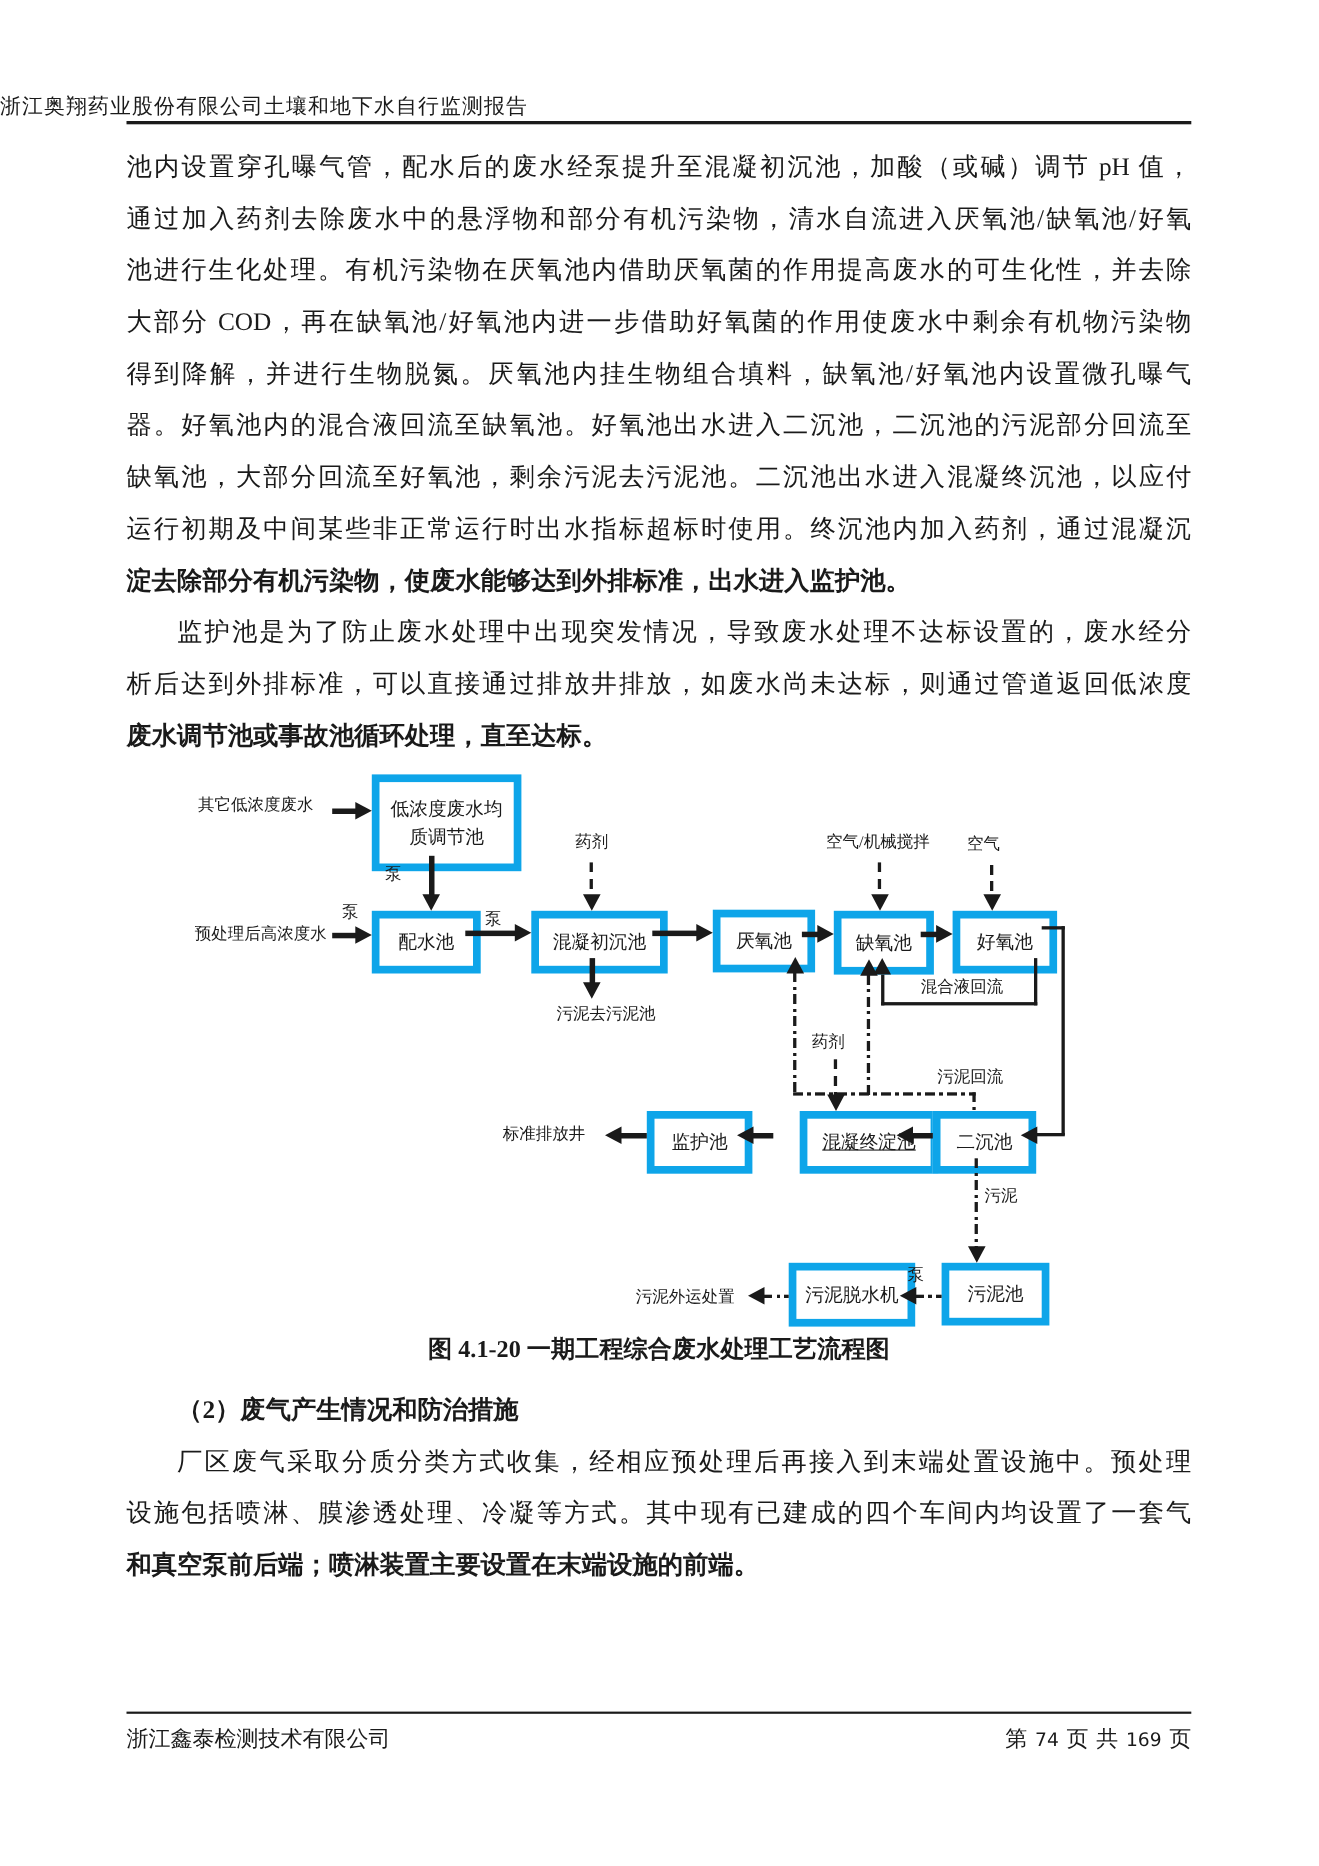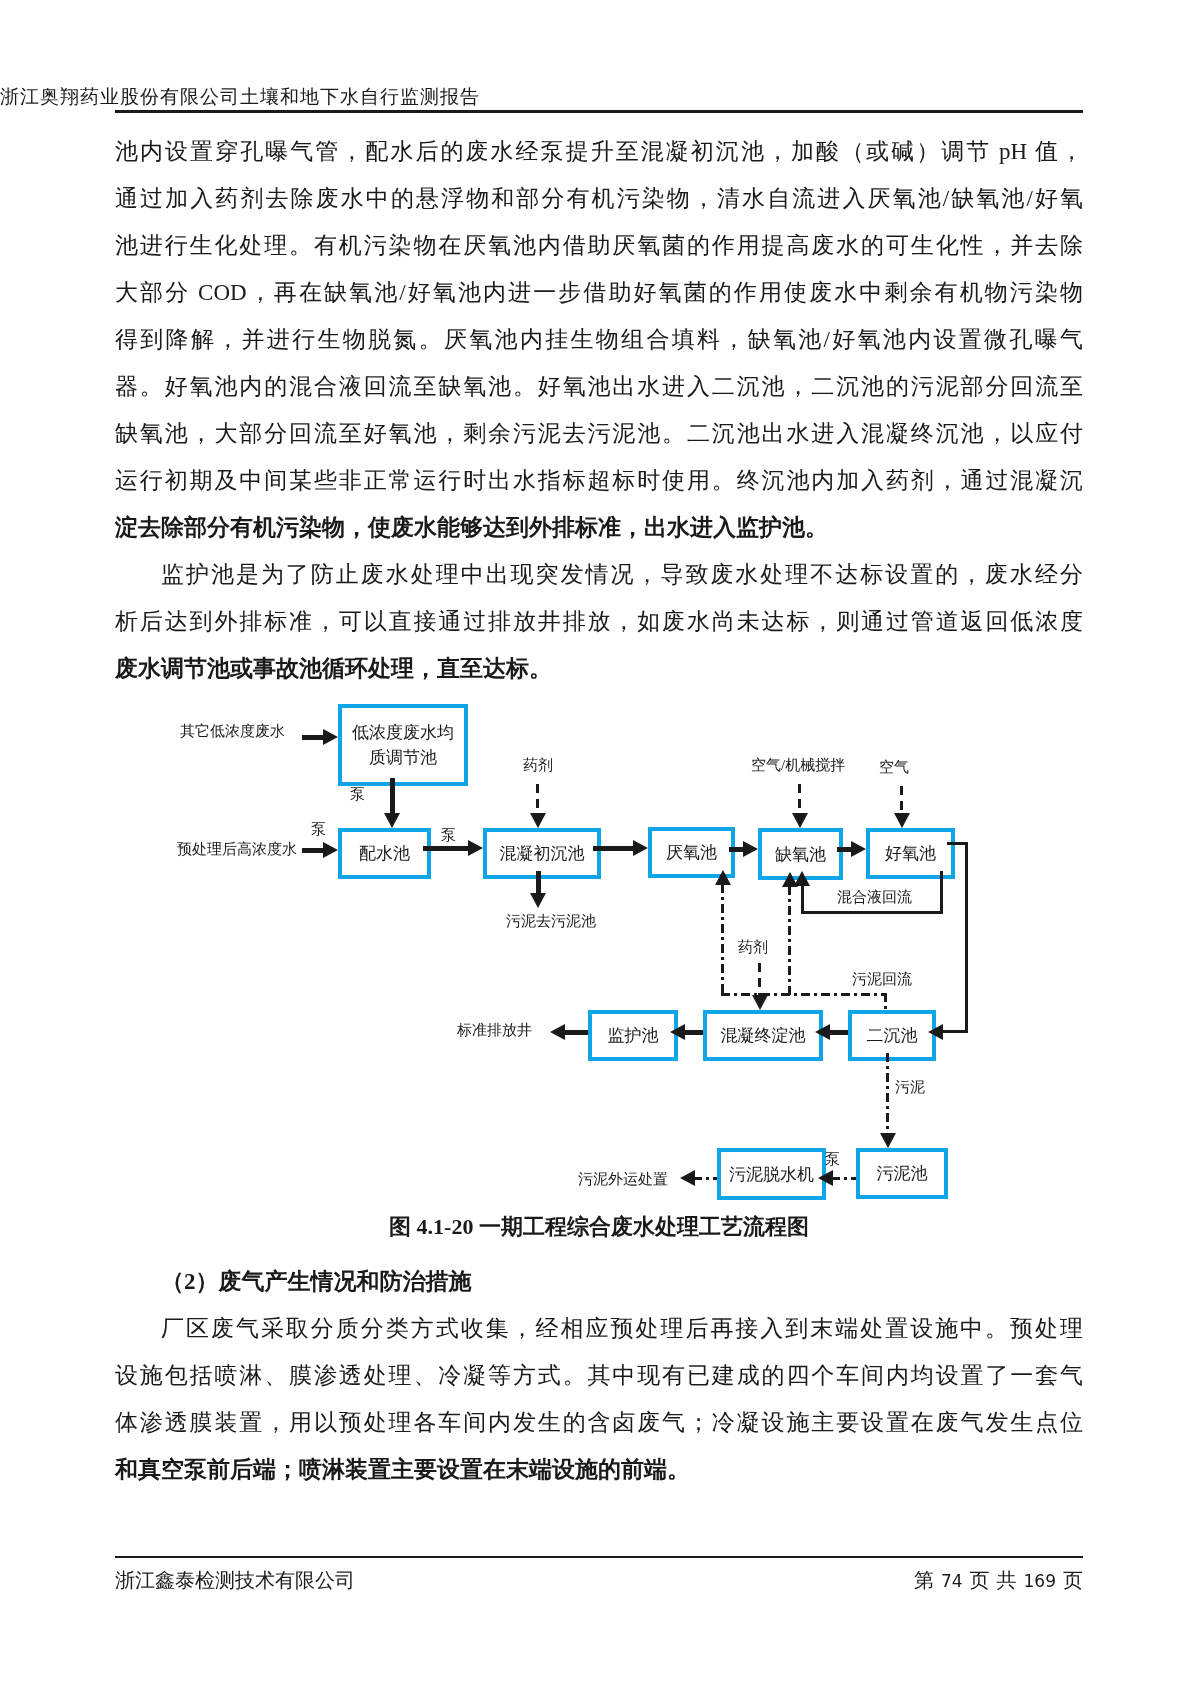--- a/index.html
+++ b/index.html
@@ -20,21 +20,21 @@
   .tb1 { position:absolute; left:115px; top:128px; width:968px; }
   .tb2 { position:absolute; left:115px; top:1258px; width:968px; }
   .bodyline { font-size:23px; height:47px; line-height:47px; text-align:justify; text-align-last:justify; }
   .pl  { text-align-last:left;font-weight:bold; }        
   .ind { text-indent:2em; }
   .caption { position:absolute; left:115px; top:1212px; width:968px; text-align:center; font-weight:bold; font-size:22px; }
   
   .flow { position:absolute; left:165px; top:700px; width:830px; height:510px; }
   .flow > div { position:absolute; }
   .fbox {
-    border:4px solid #0ea5e9; background:#fff; display:flex; align-items:center; justify-content:center;
+    border:7px solid #0ea5e9; background:#fff; display:flex; align-items:center; justify-content:center;
     text-align:center; font-size:17px; line-height:25px;
   }
   .flabel { font-size:15px; white-space:nowrap; }
   .sl { background:#1a1a1a; }                                   
   .vdash { width:3px; background-image:repeating-linear-gradient(to bottom,#1a1a1a 0 9px,transparent 9px 15px); }
   .vdd   { width:3px; background-image:repeating-linear-gradient(to bottom,#1a1a1a 0 9px,transparent 9px 13px,#1a1a1a 13px 16px,transparent 16px 20px); }
   .hdd   { height:3px; background-image:repeating-linear-gradient(to right,#1a1a1a 0 9px,transparent 9px 13px,#1a1a1a 13px 16px,transparent 16px 20px); }
   .ah { width:0; height:0; }
   .ah.r { border-top:8px solid transparent; border-bottom:8px solid transparent; border-left:15px solid #1a1a1a; }
   .ah.l { border-top:8px solid transparent; border-bottom:8px solid transparent; border-right:15px solid #1a1a1a; }
@@ -66,21 +66,21 @@
 
   <div class="flow">
 
     <div class="fbox" style="left:173px;top:4px;width:106px;height:74px;padding:0 8px;">低浓度废水均质调节池</div>
     <div class="fbox" style="left:173px;top:128px;width:85px;height:43px;font-family:Liberation Serif, serif;">配水池</div>
     <div class="fbox" style="left:318px;top:128px;width:110px;height:43px;">混凝初沉池</div>
     <div class="fbox" style="left:483px;top:127px;width:79px;height:43px;">厌氧池</div>
     <div class="fbox" style="left:593px;top:128px;width:77px;height:44px;">缺氧池</div>
     <div class="fbox" style="left:701px;top:128px;width:81px;height:43px;">好氧池</div>
     <div class="fbox" style="left:423px;top:310px;width:82px;height:43px;">监护池</div>
-    <div class="fbox" style="left:538px;top:310px;width:112px;height:43px;">混凝终淀池</div>
+    <div class="fbox" style="left:562px;top:310px;width:112px;height:43px;text-decoration:underline;">混凝终淀池</div>
     <div class="fbox" style="left:683px;top:310px;width:80px;height:43px;">二沉池</div>
     <div class="fbox" style="left:691px;top:448px;width:84px;height:43px;">污泥池</div>
     <div class="fbox" style="left:552px;top:448px;width:101px;height:44px;">污泥脱水机</div>
 
     <div class="flabel" style="left:15px;top:22px;">其它低浓度废水</div>
     <div class="flabel" style="left:12px;top:140px;">预处理后高浓度水</div>
     <div class="flabel" style="left:185px;top:85px;">泵</div>
     <div class="flabel" style="left:146px;top:120px;">泵</div>
     <div class="flabel" style="left:276px;top:126px;">泵</div>
     <div class="flabel" style="left:358px;top:56px;">药剂</div>
@@ -151,21 +151,20 @@
     <div class="hdd" style="left:528px;top:477px;width:24px;"></div>
     <div class="ah l" style="left:515px;top:470px;"></div>
   </div>
 
   <div class="caption">图 4.1-20  一期工程综合废水处理工艺流程图</div>
 
   <div class="tb2">
     <div class="bodyline ind pl">（2）废气产生情况和防治措施</div>
     <div class="bodyline ind">厂区废气采取分质分类方式收集，经相应预处理后再接入到末端处置设施中。预处理</div>
     <div class="bodyline">设施包括喷淋、膜渗透处理、冷凝等方式。其中现有已建成的四个车间内均设置了一套气</div>
-    <div class="bodyline">体渗透膜装置，用以预处理各车间内发生的含卤废气；冷凝设施主要设置在废气发生点位</div>
     <div class="bodyline pl">和真空泵前后端；喷淋装置主要设置在末端设施的前端。</div>
   </div>
 
   <div class="footer-rule"></div>
   <div class="footer-company">浙江鑫泰检测技术有限公司</div>
   <div class="footer-page">
     <span>第</span><span class="num">74</span><span>页</span><span>共</span><span class="num">169</span><span>页</span>
   </div>
 
 </div>

